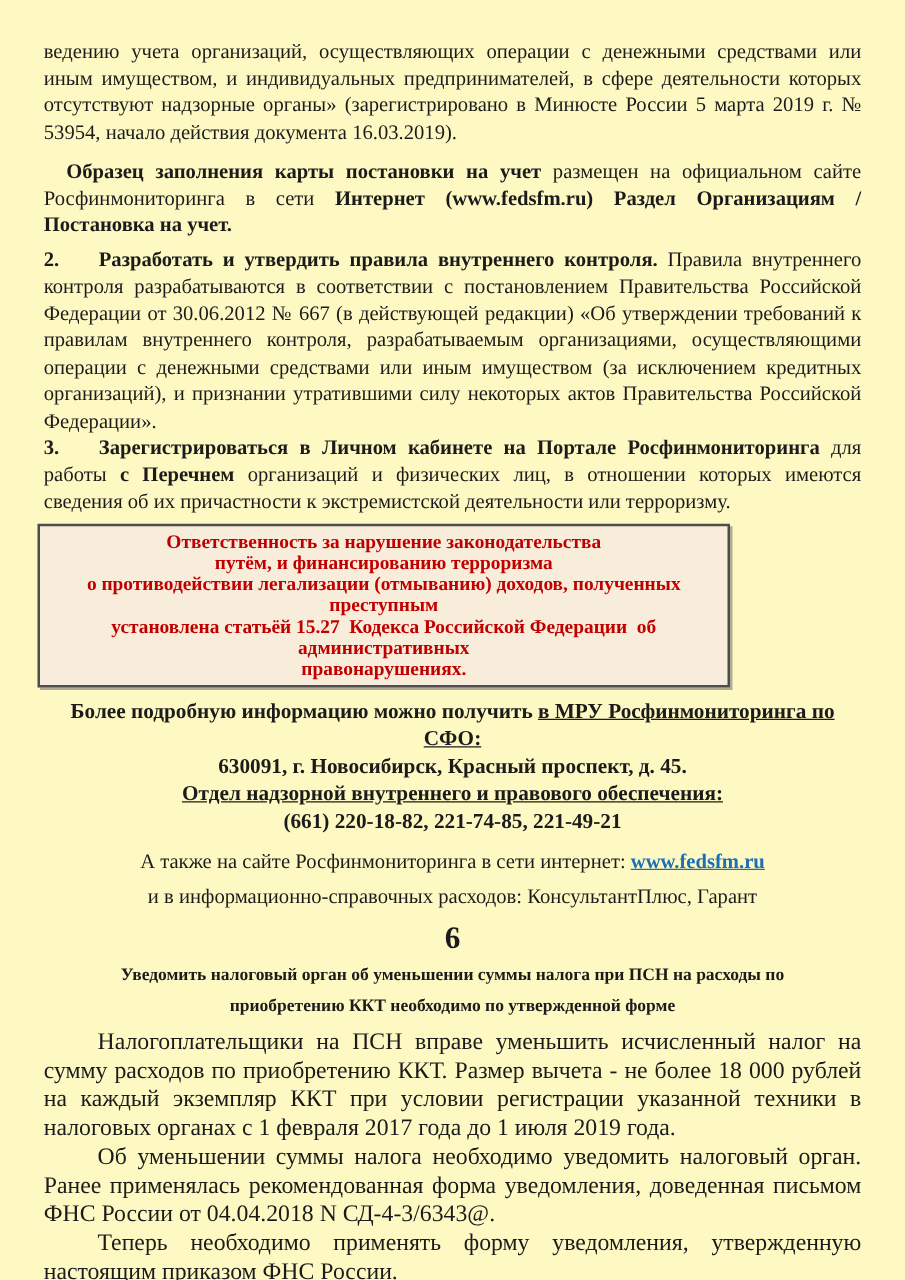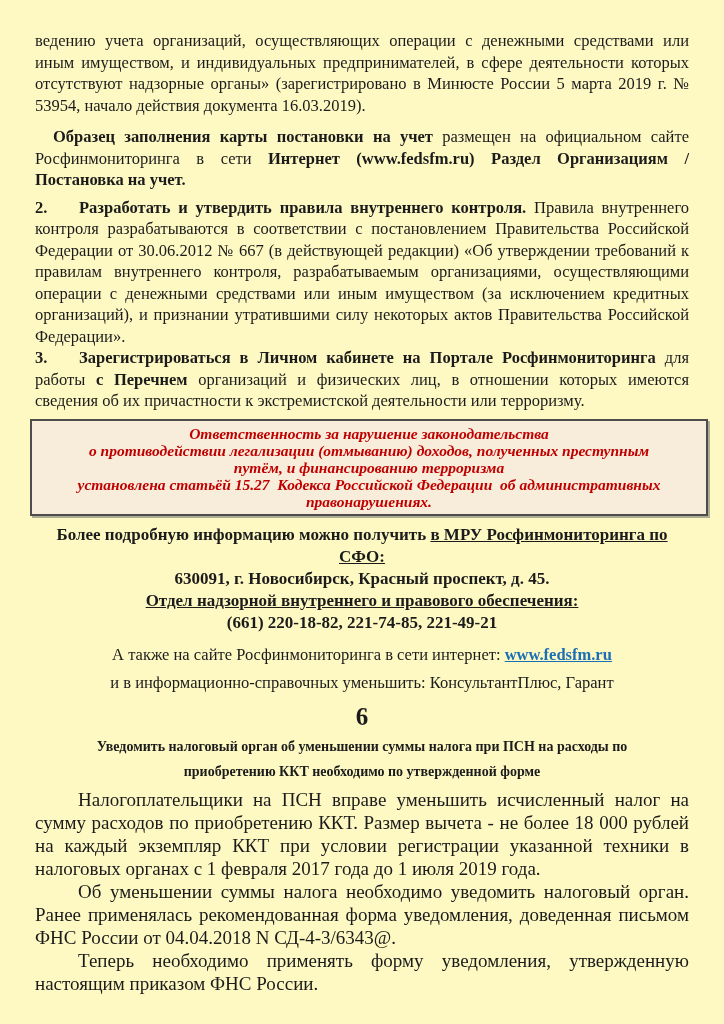--- a/index.html
+++ b/index.html
@@ -18,27 +18,26 @@
   .just{ text-align: justify; }
   .b   { font-weight: bold; }
   .u   { text-decoration: underline; }
   .indent { text-indent: 18px; }
   .num { display: inline-block; min-width: 44px; font-weight: bold; }
   .mt-sample { margin-top: 10px; }
   .mt-item   { margin-top: 6px; }
 
   .box {
     margin: 7px 0 0 -5px;
-    width: 678px;
+    width: 554px;
     box-sizing: border-box;
     background: var(--box_bg, #f8ecda);
     border: 2px solid var(--box_border, #4d4d4d);
     box-shadow: 2px 2px 0 rgba(110,110,110,0.55);
     padding: 4px 8px;
-    font-style: italic;
   }
   .box-line {
     color: var(--red, #c00000);
     font-weight: bold;
     font-size: 15.5px;
     line-height: 17px;
     text-align: center;
     white-space: pre-wrap;
   }
 
@@ -95,40 +94,40 @@
   <p class="t just mt-item">
     <span class="num">2.</span><span class="b">Разработать и утвердить правила внутреннего контроля.</span><span> Правила внутреннего контроля разрабатываются в соответствии с постановлением Правительства Российской Федерации от 30.06.2012 № 667 (в действующей редакции) «Об утверждении требований к правилам внутреннего контроля, разрабатываемым организациями, осуществляющими операции с денежными средствами или иным имуществом (за исключением кредитных организаций), и признании утратившими силу некоторых актов Правительства Российской Федерации».</span>
   </p>
 
   <p class="t just">
     <span class="num">3.</span><span class="b">Зарегистрироваться в Личном кабинете на Портале Росфинмониторинга</span><span> для работы </span><span class="b">с Перечнем</span><span> организаций и физических лиц, в отношении которых имеются сведения об их причастности к экстремистской деятельности или терроризму.</span>
   </p>
 
   <div class="box">
     <div class="box-line">Ответственность за нарушение законодательства</div>
+    <div class="box-line">путём, и финансированию терроризма</div>
     <div class="box-line">о противодействии легализации (отмыванию) доходов, полученных преступным</div>
-    <div class="box-line">путём, и финансированию терроризма</div>
     <div class="box-line">установлена статьёй 15.27  Кодекса Российской Федерации  об административных</div>
     <div class="box-line">правонарушениях.</div>
   </div>
 
   <div class="contact">
     <p class="c-line">
       <span>Более подробную информацию можно получить </span><span class="u">в МРУ Росфинмониторинга по СФО:</span>
     </p>
     <p class="c-line">630091, г. Новосибирск, Красный проспект, д. 45.</p>
     <p class="c-line u">Отдел надзорной внутреннего и правового обеспечения:</p>
     <p class="c-line">(661) 220-18-82, 221-74-85, 221-49-21</p>
   </div>
 
   <p class="site-line">
     <span>А также на сайте Росфинмониторинга в сети интернет: </span><a class="link">www.fedsfm.ru</a>
   </p>
 
-  <p class="sys-line">и в информационно-справочных уменьшить: КонсультантПлюс, Гарант</p>
+  <p class="sys-line">и в информационно-справочных расходов: КонсультантПлюс, Гарант</p>
 
   <div class="big6">6</div>
 
   <div class="title6">Уведомить налоговый орган об уменьшении суммы налога при ПСН на расходы по приобретению ККТ необходимо по утвержденной форме</div>
 
   <p class="t6 mt-body">Налогоплательщики на ПСН вправе уменьшить исчисленный налог на сумму расходов по приобретению ККТ. Размер вычета - не более 18 000 рублей на каждый экземпляр ККТ при условии регистрации указанной техники в налоговых органах с 1 февраля 2017 года до 1 июля 2019 года.</p>
   <p class="t6">Об уменьшении суммы налога необходимо уведомить налоговый орган. Ранее применялась рекомендованная форма уведомления, доведенная письмом ФНС России от 04.04.2018 N СД-4-3/6343@.</p>
   <p class="t6">Теперь необходимо применять форму уведомления, утвержденную настоящим приказом ФНС России.</p>
 
 </div>

